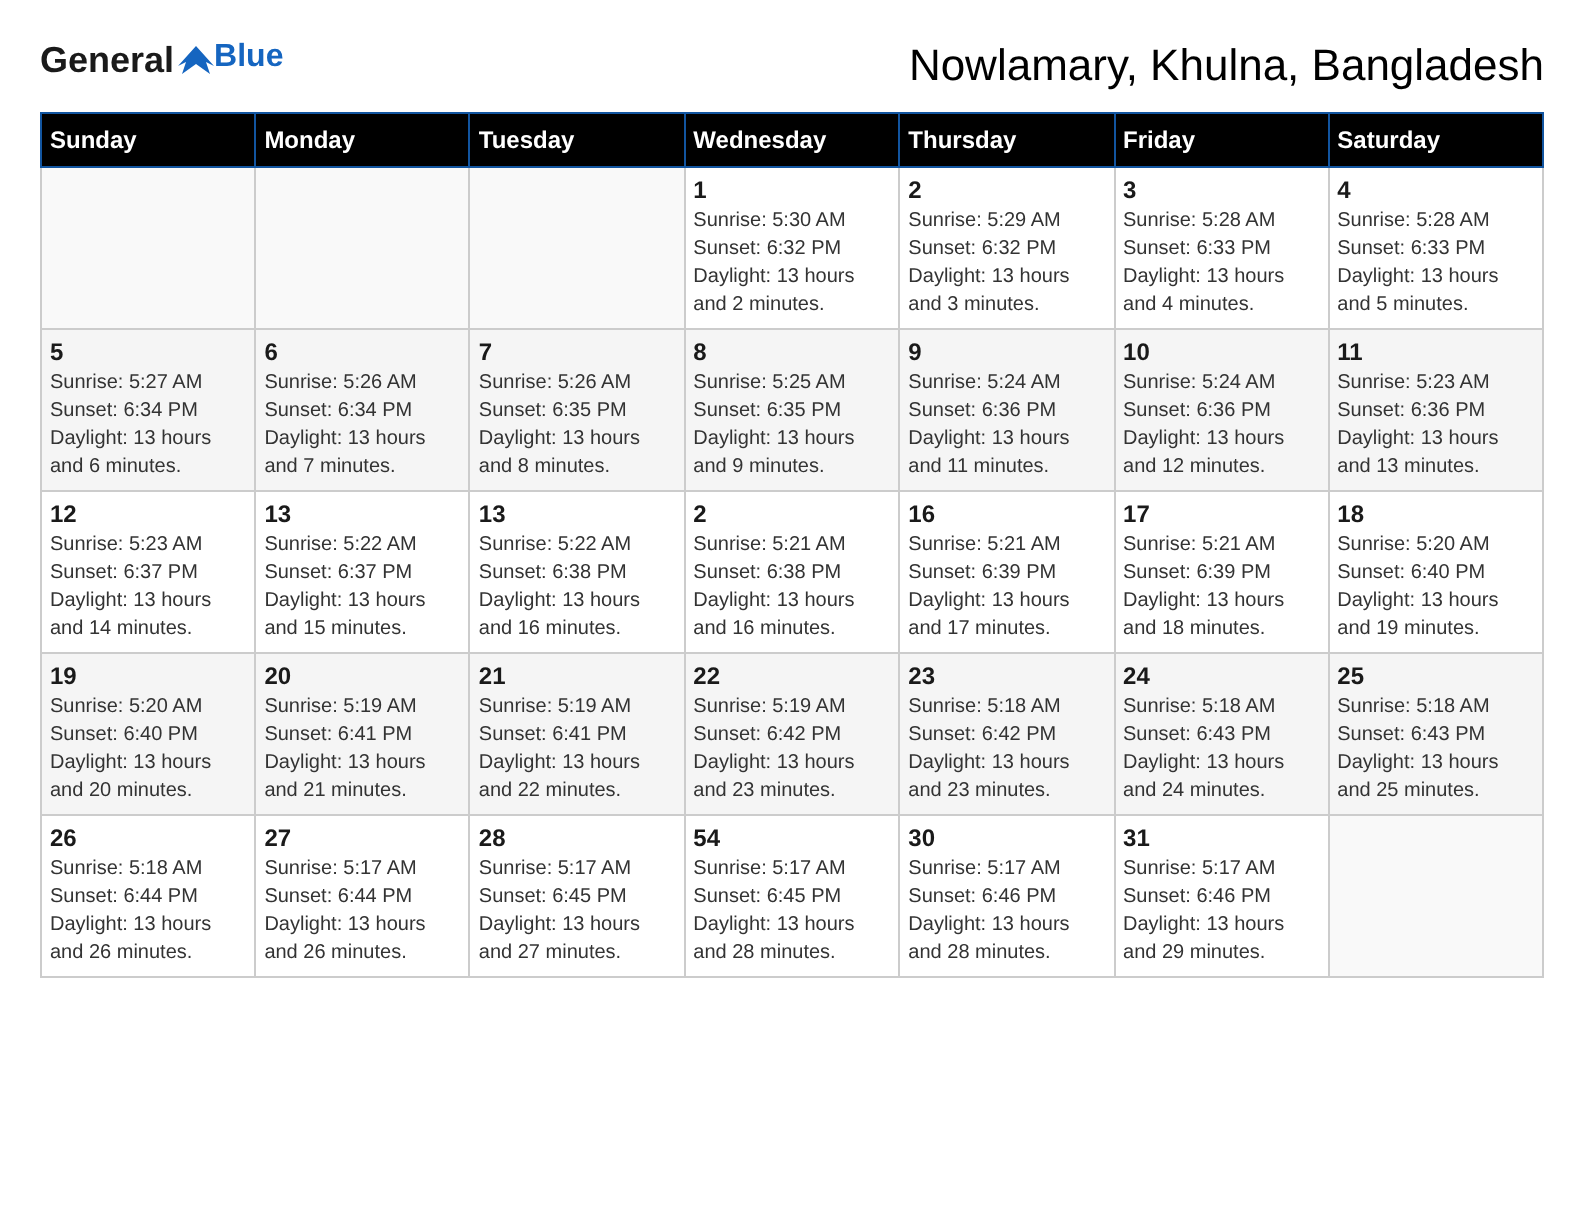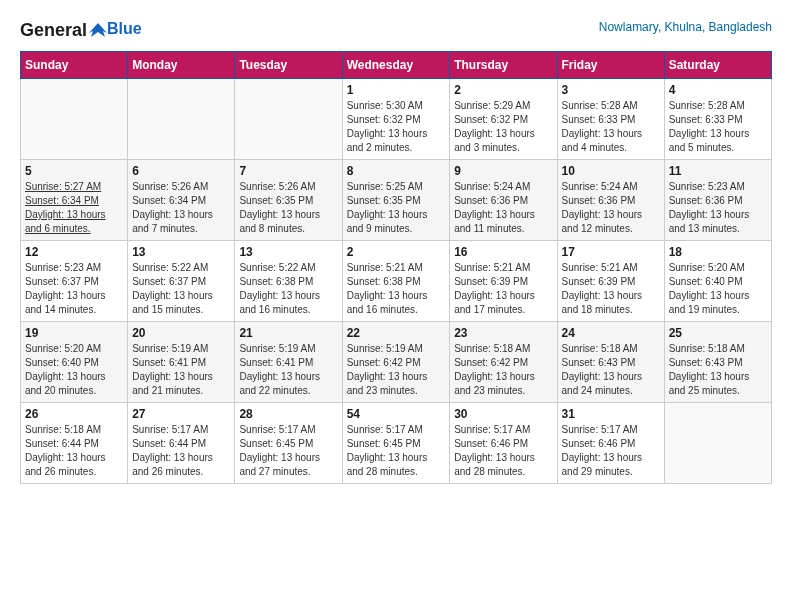--- a/index.html
+++ b/index.html
@@ -27,30 +27,30 @@
     }
     .title-section {
       text-align: right;
     }
     .main-title {
       font-size: 36px;
       font-weight: bold;
       color: #1a1a1a;
     }
     .subtitle {
-      font-size: 12px;
-      color: #0369a1;
+      font-size: 22px;
+      color: #000000;
     }
     .calendar {
       width: 100%;
       border-collapse: collapse;
       font-size: 11px;
     }
     .calendar thead th {
-      background: #be185d;
+      background: #000000;
       color: #fff;
       padding: 6px 4px;
       text-align: left;
       font-size: 12px;
       border: 1px solid #1255a0;
     }
     .calendar tbody td {
       border: 1px solid #ccc;
       vertical-align: top;
       padding: 4px;
@@ -141,21 +141,21 @@
           <div class="day-number">4</div>
           <div class="day-info" style="white-space: pre-line;">Sunrise: 5:28 AM
 Sunset: 6:33 PM
 Daylight: 13 hours
 and 5 minutes.</div>
         </td>
       </tr>
       <tr>
         <td>
           <div class="day-number">5</div>
-          <div class="day-info" style="white-space: pre-line; text-decoration: underline;">Sunrise: 5:27 AM
+          <div class="day-info" style="white-space: pre-line;">Sunrise: 5:27 AM
 Sunset: 6:34 PM
 Daylight: 13 hours
 and 6 minutes.</div>
         </td>
         <td>
           <div class="day-number">6</div>
           <div class="day-info" style="white-space: pre-line;">Sunrise: 5:26 AM
 Sunset: 6:34 PM
 Daylight: 13 hours
 and 7 minutes.</div>

